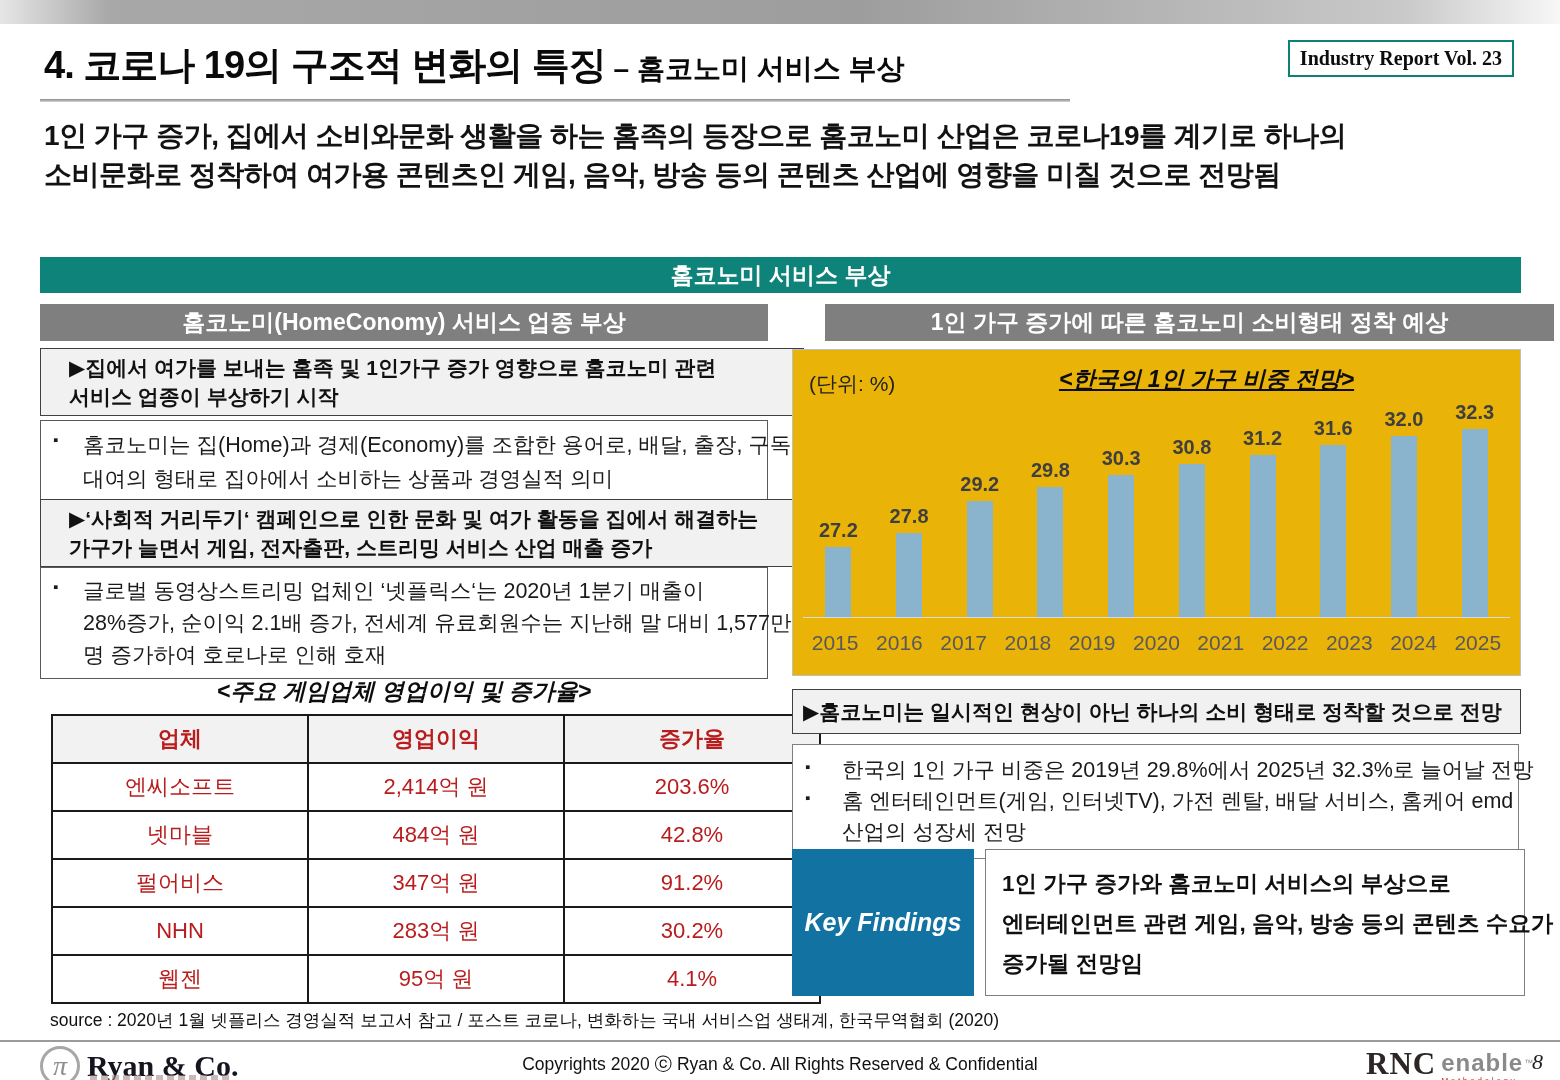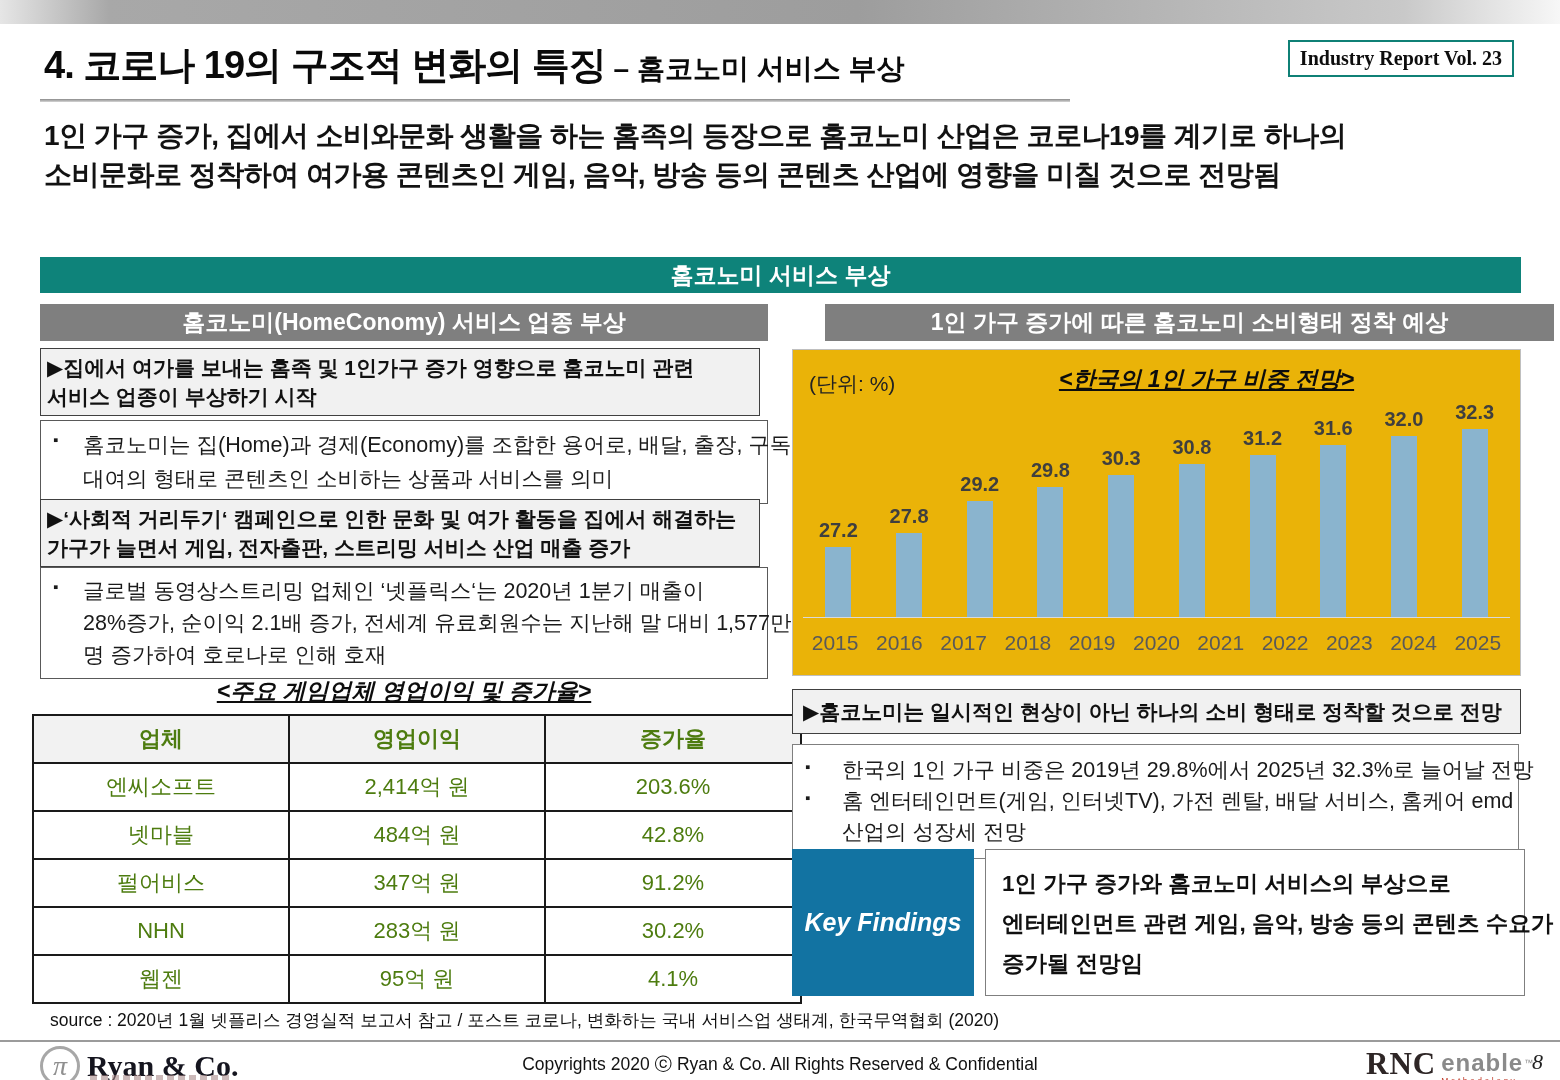--- a/index.html
+++ b/index.html
@@ -27,36 +27,36 @@
 
   
   .banner { left:40px; top:257px; width:1481px; height:36px; background:#0e837a; color:#fff;
     font-size:23px; font-weight:bold; display:flex; align-items:center; justify-content:center; }
   .section-header { top:304px; height:37px; background:#7f7f7f; color:#fff; font-size:23px; font-weight:bold;
     display:flex; align-items:center; justify-content:center; }
   .sh-left  { left:40px;  width:728px; }
   .sh-right { left:792px; width:729px;margin-left:33px; }
 
   
-  .callout { background:#f1f1f1; border:1px solid #404040; padding:4px 6px;
+  .callout { background:#f1f1f1; border:1px solid #404040; padding:4px 28px;
     font-size:21px; font-weight:bold; line-height:29px; color:#111; }
   .infobox { background:#ffffff; border:1px solid #595959; padding:7px 12px; font-size:21.5px; color:#1a1a1a; }
   .bullet-row { display:flex; }
   .bullet-marker { width:30px; font-size:15px; padding-top:3px; text-align:left; flex:none; }
   .callout .line, .infobox .line { white-space:nowrap; }
   #callout1 { left:40px; top:348px; width:706px; }
   #info1    { left:40px; top:420px; width:702px; } #info1 .line { line-height:34px; }
   #callout2 { left:40px; top:499px; width:706px; }
   #info2    { left:40px; top:567px; width:702px; } #info2 .line { line-height:32px; }
 
   .table-title { left:40px; top:676px; width:728px; text-align:center; font-size:23px; font-weight:bold;
     font-style:italic; color:#0d0d0d; }
-  .table-title span { text-decoration:underline; }
-  table.game-table { position:absolute; left:32px; top:714px; width:770px; border-collapse:collapse;
-    font-size:22px; color:#4d7c0f; table-layout:fixed; }
+  .table-title span { }
+  table.game-table { position:absolute; left:51px; top:714px; width:770px; border-collapse:collapse;
+    font-size:22px; color:#b91c1c; table-layout:fixed; }
   .game-table th, .game-table td { border:2px solid #1a1a1a; height:44px; text-align:center; vertical-align:middle; }
   .game-table th { background:#f2f2f2; font-weight:bold; }
 
   
   .chart-box { left:792px; top:349px; width:727px; height:325px; border:1px solid #bfbfbf; background:#eab308; }
   .unit-label { position:absolute; left:16px; top:20px; font-size:21px; color:#222; }
   .chart-title { position:absolute; left:120px; right:20px; top:14px; text-align:center; font-size:23px;
     font-weight:bold; font-style:italic; color:#0d0d0d; }
   .chart-title span { text-decoration:underline; }
   .chart-plot { position:absolute; left:10px; right:10px; bottom:57px; height:214px;
@@ -121,21 +121,21 @@
 <div class="abs callout" id="callout1">
   <div class="line">▶집에서 여가를 보내는 홈족 및 1인가구 증가 영향으로 홈코노미 관련</div>
   <div class="line">서비스 업종이 부상하기 시작</div>
 </div>
 
 <div class="abs infobox" id="info1">
   <div class="bullet-row">
     <div class="bullet-marker">▪</div>
     <div>
       <div class="line">홈코노미는 집(Home)과 경제(Economy)를 조합한 용어로, 배달, 출장, 구독,</div>
-      <div class="line">대여의 형태로 콘텐츠인 소비하는 상품과 서비스를 의미</div>
+      <div class="line">대여의 형태로 집아에서 소비하는 상품과 경영실적 의미</div>
     </div>
   </div>
 </div>
 
 <div class="abs callout" id="callout2">
   <div class="line">▶‘사회적 거리두기‘ 캠페인으로 인한 문화 및 여가 활동을 집에서 해결하는</div>
   <div class="line">가구가 늘면서 게임, 전자출판, 스트리밍 서비스 산업 매출 증가</div>
 </div>
 
 <div class="abs infobox" id="info2">

